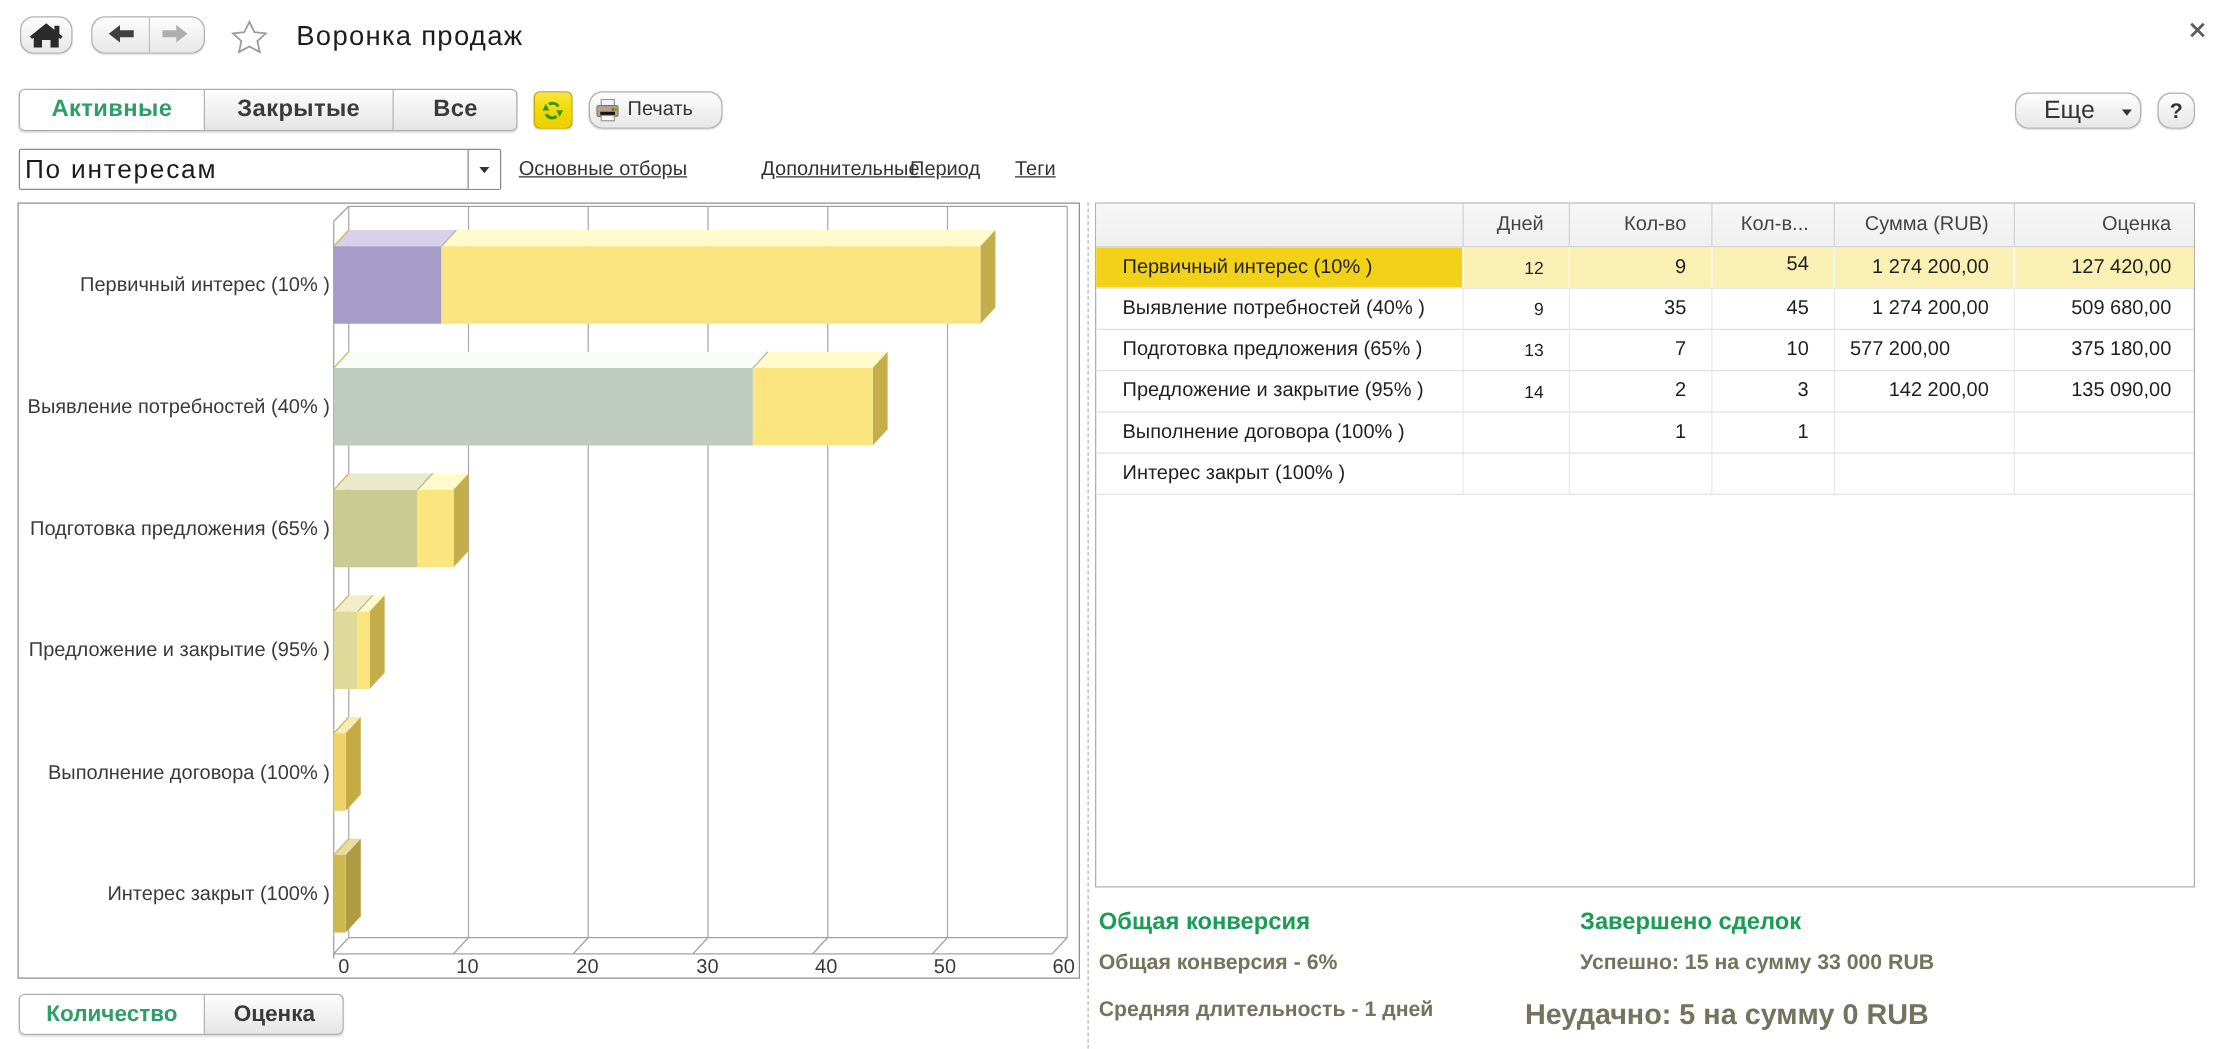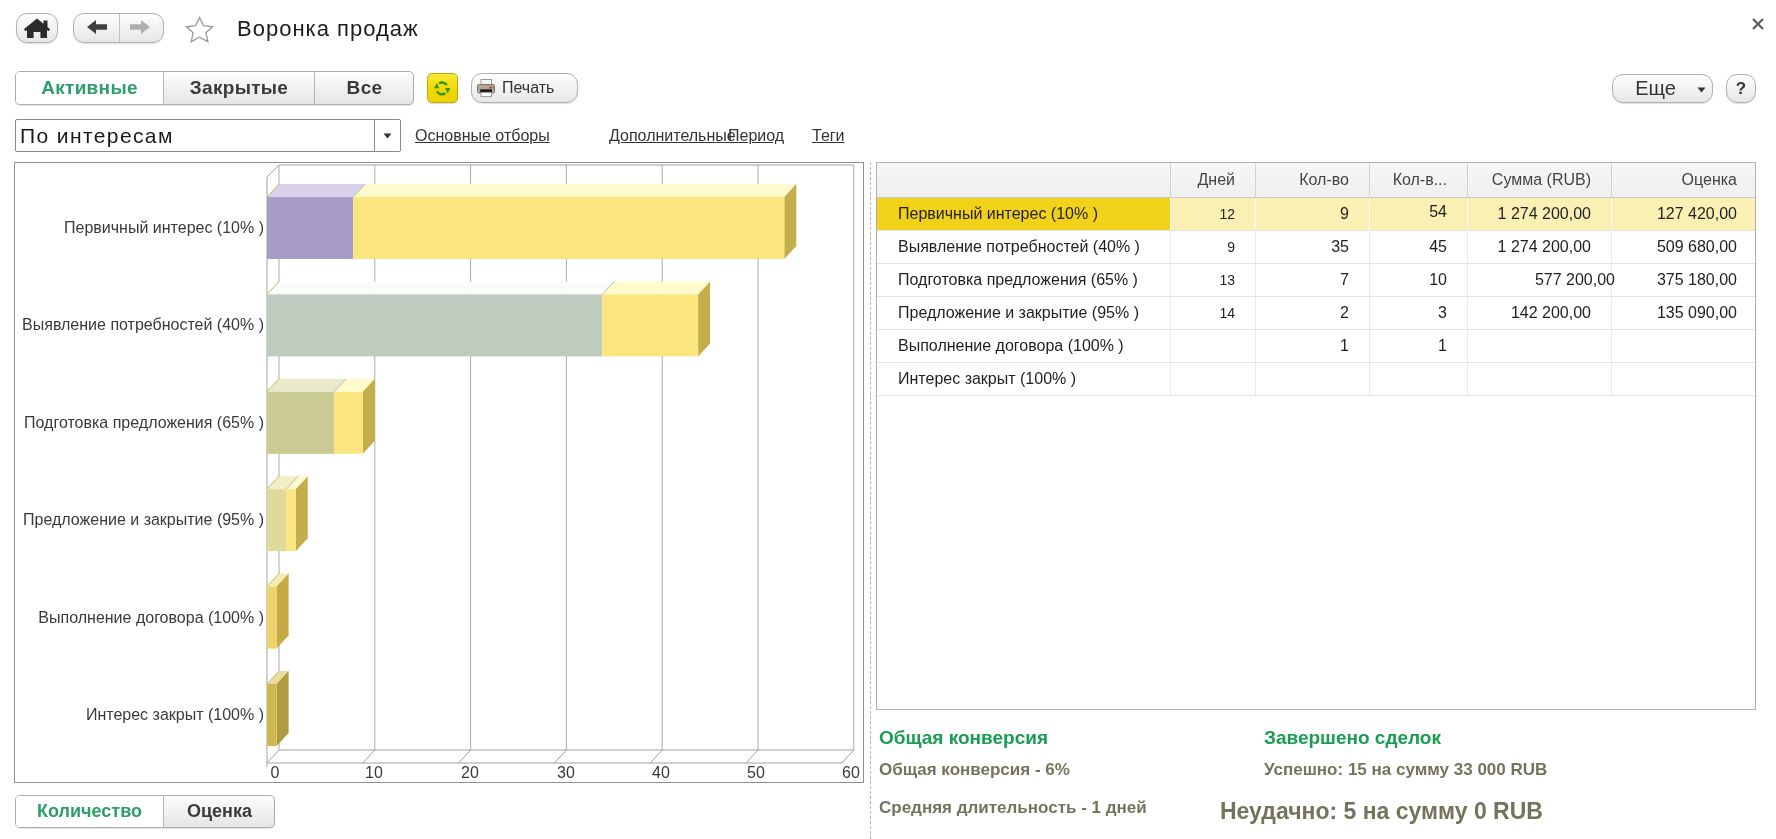--- a/index.html
+++ b/index.html
@@ -231,21 +231,21 @@
 <div class="hcell" style="left:293px;top:68px;width:85px;height:32px;justify-content:flex-end;padding-right:20px;color:#1f1f1f;font-size:14px;">9</div>
 <div class="hcell" style="left:378px;top:68px;width:114px;height:32px;justify-content:flex-end;padding-right:20px;color:#1f1f1f;">35</div>
 <div class="hcell" style="left:492px;top:68px;width:98px;height:32px;justify-content:flex-end;padding-right:20px;color:#1f1f1f;">45</div>
 <div class="hcell" style="left:590px;top:68px;width:144px;height:32px;justify-content:flex-end;padding-right:20px;color:#1f1f1f;">1 274 200,00</div>
 <div class="hcell" style="left:734px;top:68px;width:146px;height:32px;justify-content:flex-end;padding-right:20px;color:#1f1f1f;">509 680,00</div>
 <div style="position:absolute;left:0;top:100px;width:878px;height:1px;background:#e3e3e3;"></div>
 <div class="hcell" style="left:0px;top:101px;width:293px;height:32px;padding-left:21px;color:#1f1f1f;white-space:nowrap;">Подготовка предложения (65% )</div>
 <div class="hcell" style="left:293px;top:101px;width:85px;height:32px;justify-content:flex-end;padding-right:20px;color:#1f1f1f;font-size:14px;">13</div>
 <div class="hcell" style="left:378px;top:101px;width:114px;height:32px;justify-content:flex-end;padding-right:20px;color:#1f1f1f;">7</div>
 <div class="hcell" style="left:492px;top:101px;width:98px;height:32px;justify-content:flex-end;padding-right:20px;color:#1f1f1f;">10</div>
-<div class="hcell" style="left:614px;top:101px;width:144px;height:32px;justify-content:flex-end;padding-right:20px;color:#1f1f1f;">577 200,00</div>
+<div class="hcell" style="left:559px;top:101px;width:144px;height:32px;justify-content:flex-end;padding-right:20px;color:#1f1f1f;">577 200,00</div>
 <div class="hcell" style="left:734px;top:101px;width:146px;height:32px;justify-content:flex-end;padding-right:20px;color:#1f1f1f;">375 180,00</div>
 <div style="position:absolute;left:0;top:133px;width:878px;height:1px;background:#e3e3e3;"></div>
 <div class="hcell" style="left:0px;top:134px;width:293px;height:32px;padding-left:21px;color:#1f1f1f;white-space:nowrap;">Предложение и закрытие (95% )</div>
 <div class="hcell" style="left:293px;top:134px;width:85px;height:32px;justify-content:flex-end;padding-right:20px;color:#1f1f1f;font-size:14px;">14</div>
 <div class="hcell" style="left:378px;top:134px;width:114px;height:32px;justify-content:flex-end;padding-right:20px;color:#1f1f1f;">2</div>
 <div class="hcell" style="left:492px;top:134px;width:98px;height:32px;justify-content:flex-end;padding-right:20px;color:#1f1f1f;">3</div>
 <div class="hcell" style="left:590px;top:134px;width:144px;height:32px;justify-content:flex-end;padding-right:20px;color:#1f1f1f;">142 200,00</div>
 <div class="hcell" style="left:734px;top:134px;width:146px;height:32px;justify-content:flex-end;padding-right:20px;color:#1f1f1f;">135 090,00</div>
 <div style="position:absolute;left:0;top:166px;width:878px;height:1px;background:#e3e3e3;"></div>
 <div class="hcell" style="left:0px;top:167px;width:293px;height:32px;padding-left:21px;color:#1f1f1f;white-space:nowrap;">Выполнение договора (100% )</div>

